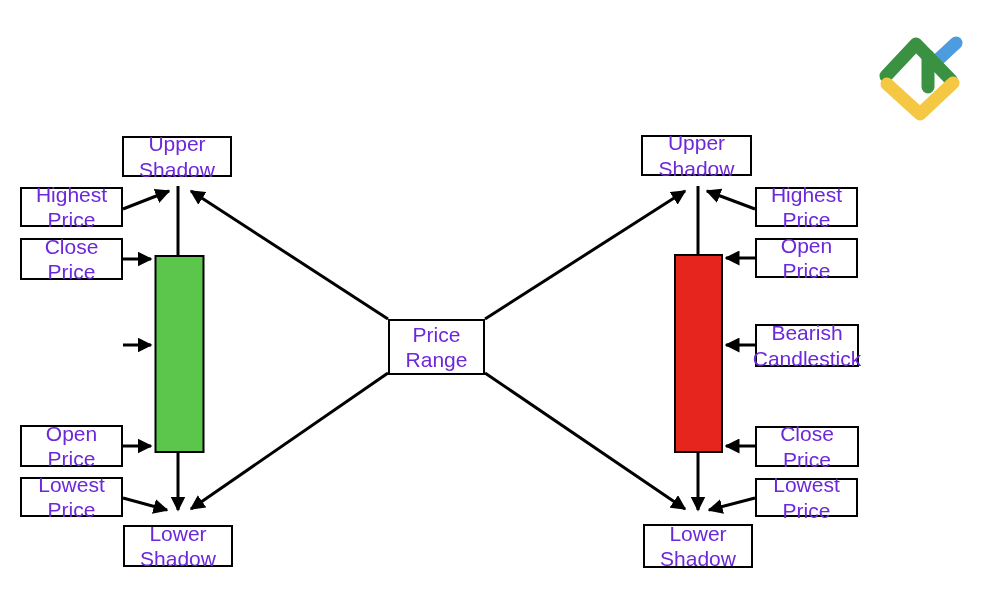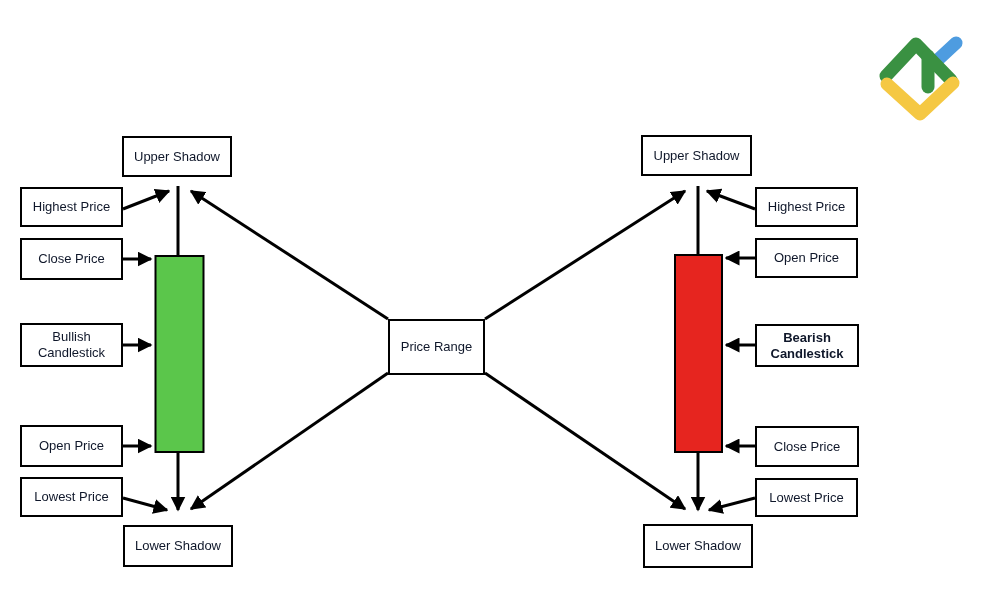--- a/index.html
+++ b/index.html
@@ -11,23 +11,23 @@
     overflow:hidden;
   }
   .layer{position:absolute;left:0;top:0;}
   .box{
     position:absolute;
     display:flex;align-items:center;justify-content:center;
     text-align:center;
     background:#ffffff;
     border:2.5px solid #000000;
     box-sizing:border-box;
-    font-size:13px;
+    font-size:21px;
     line-height:1.2;
-    color:#0f172a;
+    color:#6d28d9;
     padding:2px;
   }
 </style>
 </head>
 <body>
 
 <div class="canvas">
 
   <svg class="layer" width="1000" height="605" viewBox="0 0 1000 605">
     <defs>
@@ -67,26 +67,25 @@
       <path d="M928,56 L928,87" stroke="#3A9142"></path>
       <path d="M887,84 L920,114 L953,83" stroke="#F5C843"></path>
     </g>
   </svg>
 
   <div class="box" style="left:388px;top:319px;width:97px;height:56px;">Price Range</div>
 
   <div class="box" style="left:122px;top:136px;width:110px;height:41px;">Upper Shadow</div>
   <div class="box" style="left:20px;top:187px;width:103px;height:40px;">Highest Price</div>
   <div class="box" style="left:20px;top:238px;width:103px;height:42px;">Close Price</div>
-  <div class="box" style="left:20px;top:323px;width:103px;height:44px;">Bullish Candlestick</div>
   <div class="box" style="left:20px;top:425px;width:103px;height:42px;">Open Price</div>
   <div class="box" style="left:20px;top:477px;width:103px;height:40px;">Lowest Price</div>
   <div class="box" style="left:123px;top:525px;width:110px;height:42px;">Lower Shadow</div>
 
   <div class="box" style="left:641px;top:135px;width:111px;height:41px;">Upper Shadow</div>
   <div class="box" style="left:755px;top:187px;width:103px;height:40px;">Highest Price</div>
   <div class="box" style="left:755px;top:238px;width:103px;height:40px;">Open Price</div>
-  <div class="box" style="left:755px;top:324px;width:104px;height:43px;font-weight:bold;">Bearish Candlestick</div>
+  <div class="box" style="left:755px;top:324px;width:104px;height:43px;">Bearish Candlestick</div>
   <div class="box" style="left:755px;top:426px;width:104px;height:41px;">Close Price</div>
   <div class="box" style="left:755px;top:478px;width:103px;height:39px;">Lowest Price</div>
   <div class="box" style="left:643px;top:524px;width:110px;height:44px;">Lower Shadow</div>
 
 </div>
 
 </body></html>

